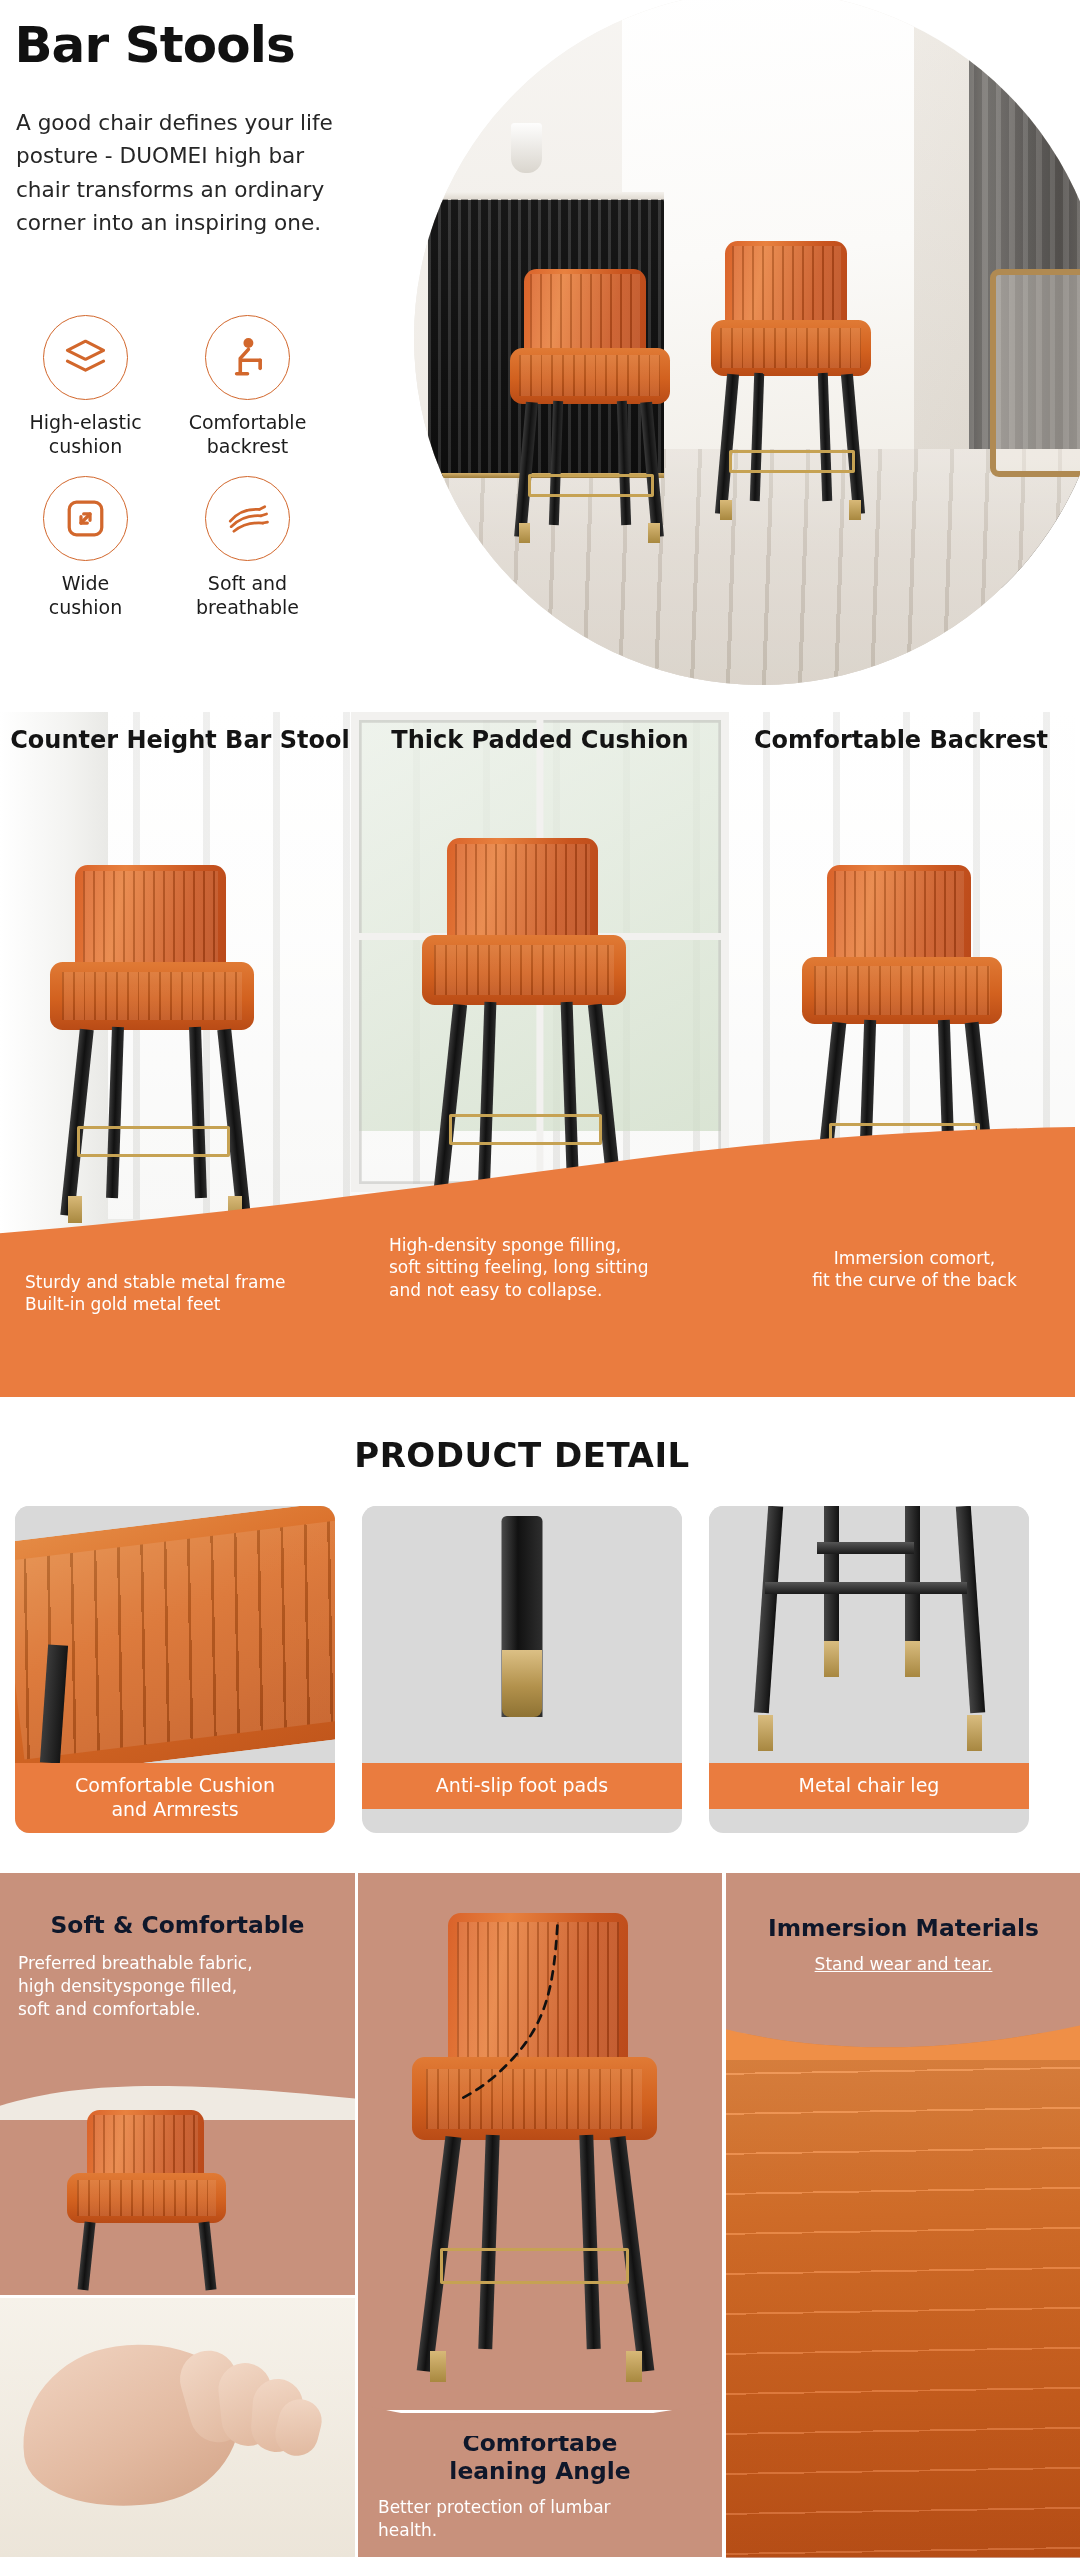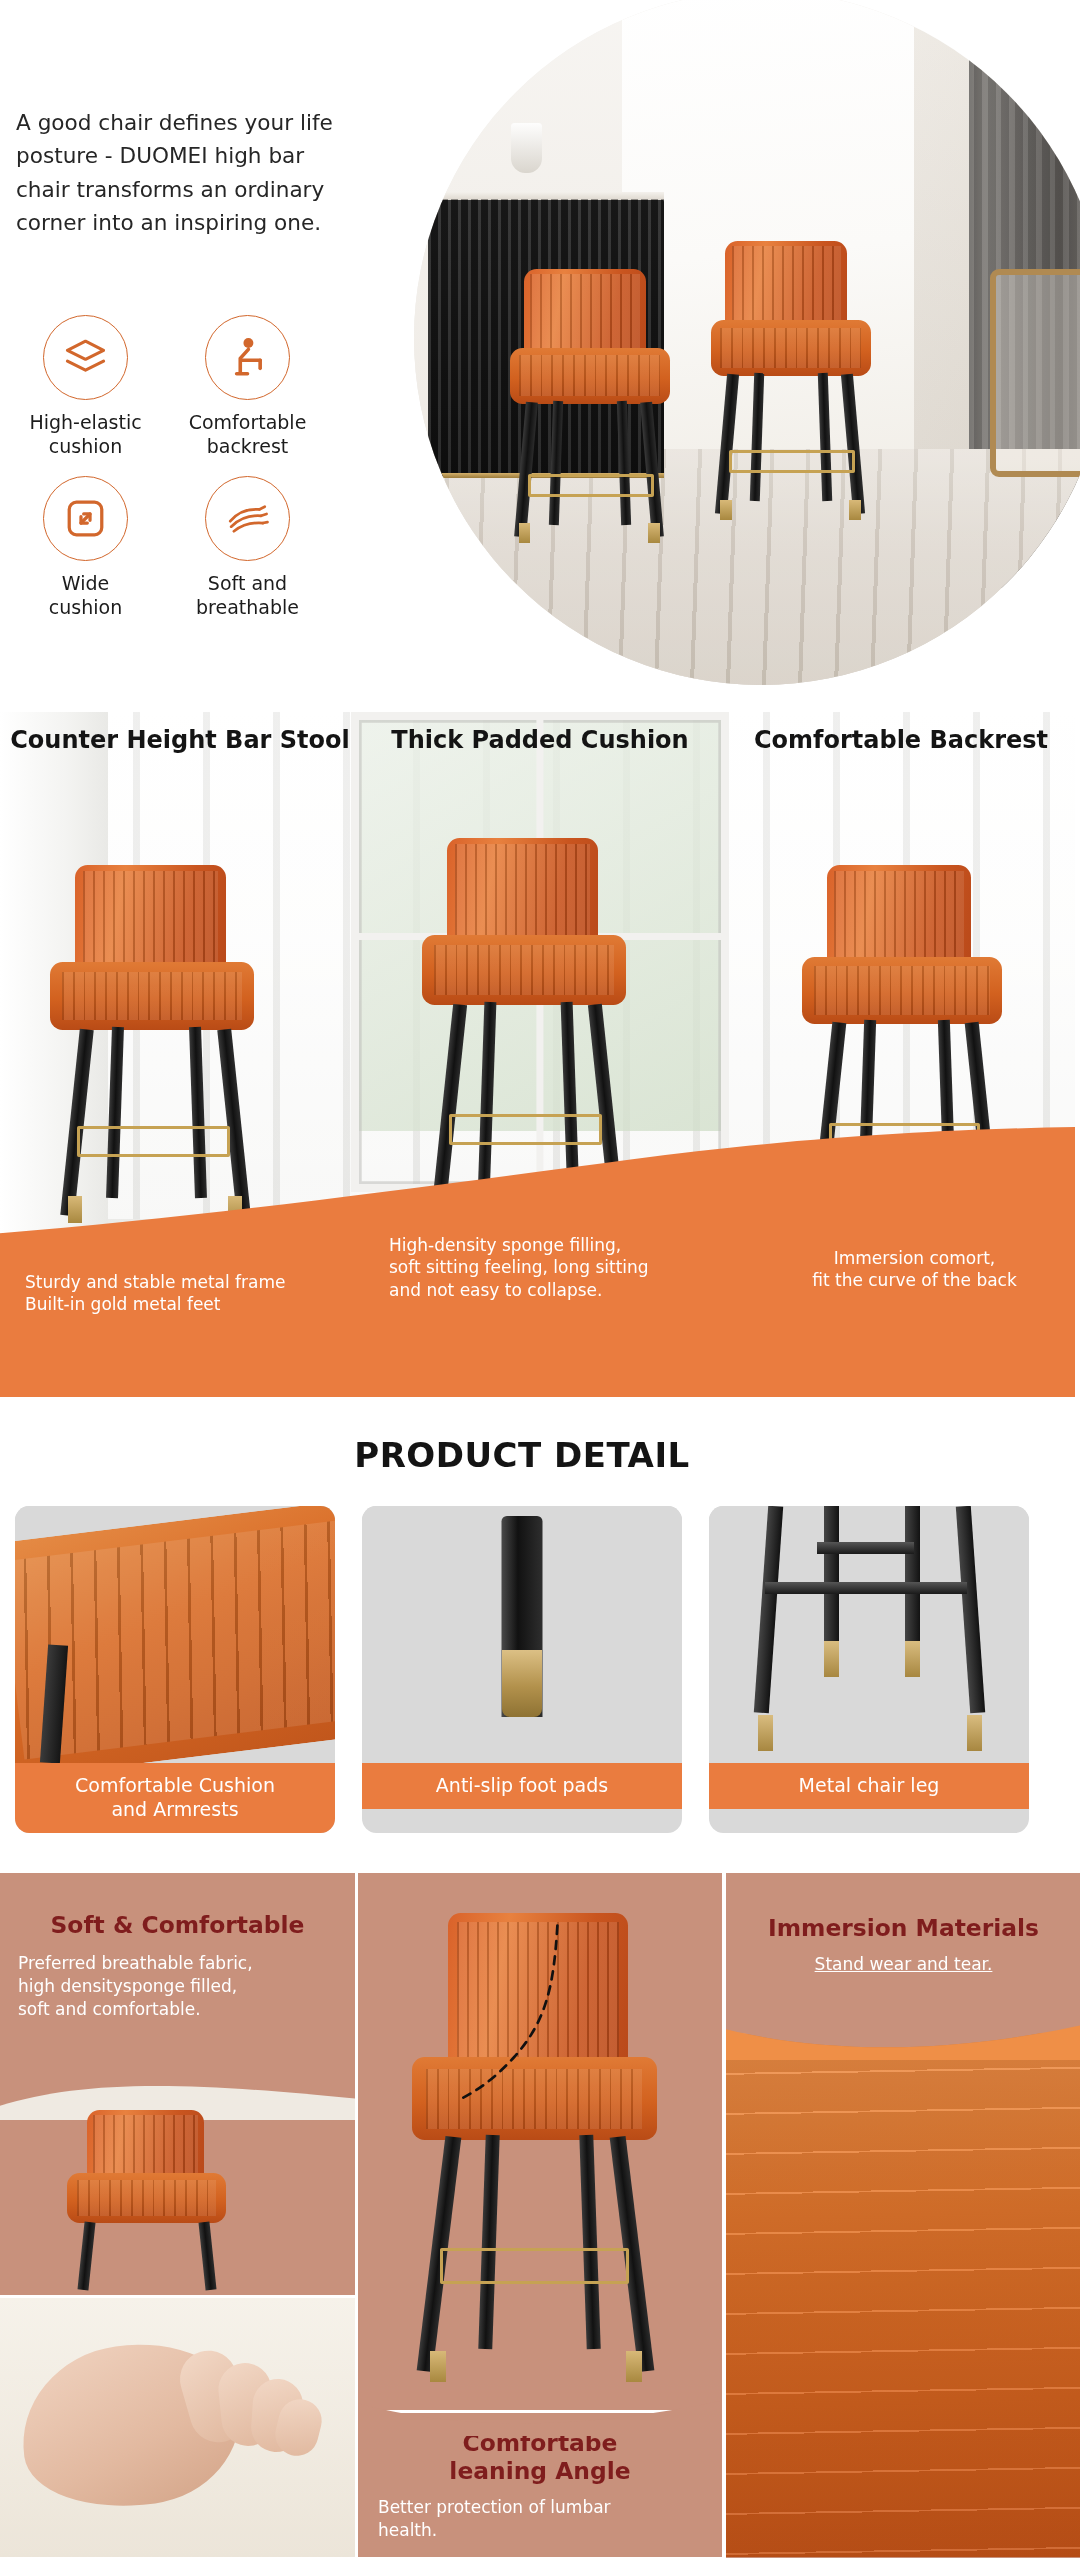--- a/index.html
+++ b/index.html
@@ -129,21 +129,21 @@
   .m-left  { position:absolute; left:0;   top:0;   width:355px; height:422px; overflow:hidden;
              background:#c8917c; }
   .m-lbot  { position:absolute; left:0;   top:425px; width:355px; height:259px; overflow:hidden;
              background:#efeae2; }
   .m-mid   { position:absolute; left:358px; top:0; width:364px; height:537px; overflow:hidden;
              background:#c8917c; }
   .m-mbot  { position:absolute; left:358px; top:540px; width:364px; height:144px;
              background:#c8917c; color:#fff; text-align:center; }
   .m-right { position:absolute; left:726px; top:0; width:355px; height:685px; overflow:hidden;
              background:#c8917c; }
-  .m-h1 { font-size:23.4px; font-weight:bold; color:#7f1d1d; }
+  .m-h1 { font-size:23.4px; font-weight:bold; color:#0f172a; }
   .m-p  { font-size:17px; line-height:1.35; color:#fff; }
 
   .mr-fabric{position:absolute;left:0;top:160px;width:100%;height:524px;
       background:linear-gradient(178deg,#ef8f47 0%,#e5772c 35%,#d7641f 70%,#c95518 100%);}
   .mr-fabric:after{content:"";position:absolute;inset:0;
       background:repeating-linear-gradient(179deg,rgba(255,255,255,.13) 0 1.8px,rgba(0,0,0,.10) 1.8px 40px);}
   .m-wave{position:absolute;left:0;width:100%;height:41px;}
 
   .hand-wrap{position:absolute;inset:0;background:linear-gradient(180deg,#f6f2ea,#ece5d9);}
   .hand{position:absolute;left:6%;top:18%;width:62%;height:62%;
@@ -186,20 +186,21 @@
         <div class="st-leg" style="left:16px;top:133px;width:11.7px;height:140px;transform:rotate(5deg);"></div>
         <div class="st-leg" style="left:142px;top:133px;width:11.7px;height:140px;transform:rotate(-5deg);"></div>
         <div class="st-leg" style="left:47px;top:132px;width:10px;height:128px;transform:rotate(2deg);"></div>
         <div class="st-leg" style="left:115px;top:132px;width:10px;height:128px;transform:rotate(-2deg);"></div>
         <div class="st-ring" style="left:23.4px;top:209px;width:126px;height:23.4px;"></div>
         <div class="st-tip" style="left:14.4px;top:259px;width:11.7px;height:20px;"></div>
         <div class="st-tip" style="left:144px;top:259px;width:11.7px;height:20px;"></div>
       </div>
     </div>
 
+    <h1 class="hero-title">Bar Stools</h1>
     <p class="hero-sub">A good chair defines your life posture - DUOMEI high bar chair transforms an ordinary corner into an inspiring one.</p>
 
     <div class="feat-grid">
 
       <div class="feat">
         <div class="feat-circle">
           <svg width="47" height="47" viewBox="0 0 52 52" fill="none" stroke="#d2672c" stroke-width="3.4" stroke-linejoin="round" stroke-linecap="round">
             <path d="M26 8 L46 18 L26 28 L6 18 Z"></path>
             <path d="M6 30 L26 40 L46 30"></path>
           </svg>

